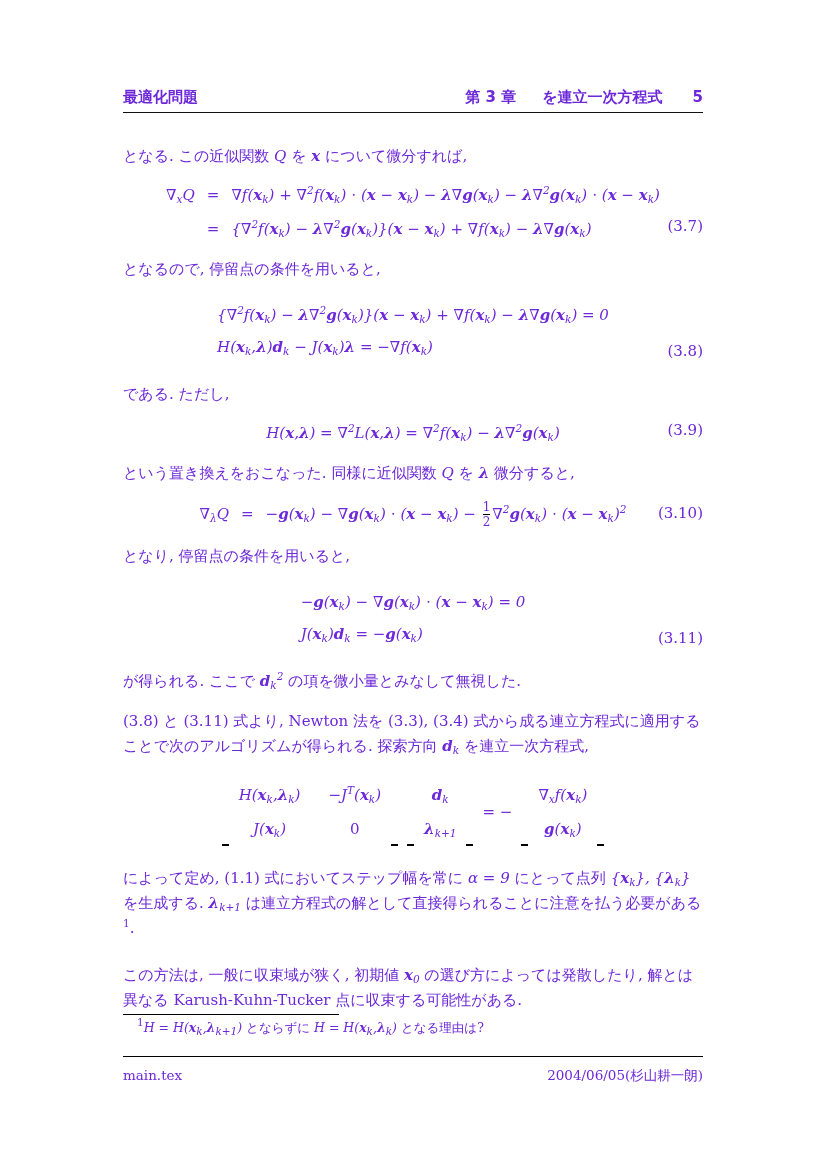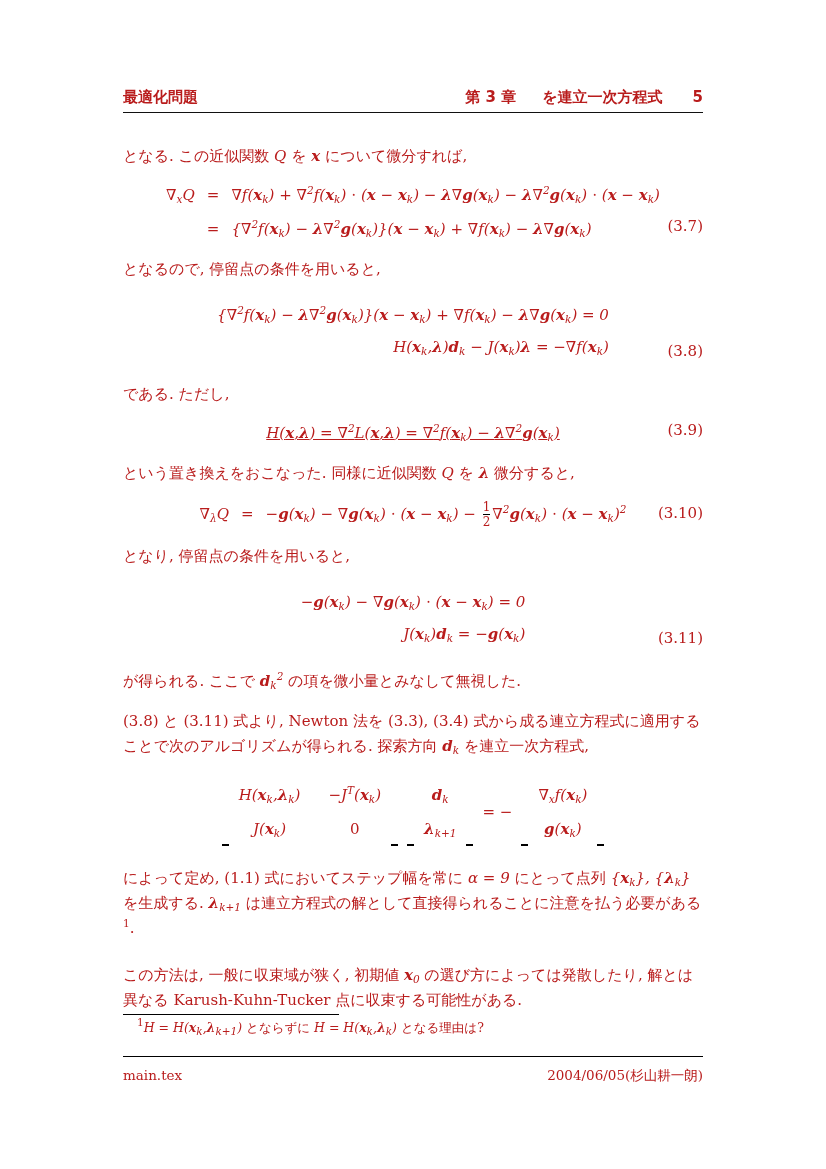--- a/index.html
+++ b/index.html
@@ -1,17 +1,17 @@
 <!DOCTYPE html>
 <html><head>
 <meta charset="utf-8">
 <style>
   html,body{margin:0;padding:0;background:#888;}
   .page{
-    width:826px;height:1169px;position:relative;background:#ffffff;color:#b91c1c;
+    width:826px;height:1169px;position:relative;background:#ffffff;color:#6d28d9;
     font-family:"DejaVu Serif","Liberation Serif",serif;
     font-size:15px;line-height:25px;
     margin:0 auto;overflow:hidden;
   }
   .content{position:absolute;left:123px;top:0;width:580px;}
   
   .hdr{
     margin-top:88px;display:flex;align-items:baseline;
     font-family:"DejaVu Sans","Liberation Sans",sans-serif;
     font-weight:bold;font-size:15px;line-height:18px;
@@ -24,26 +24,26 @@
   .para{margin:15px 0 14px;}
   
   .m{font-family:"DejaVu Serif","Liberation Serif",serif;font-style:italic;}
   .m b{font-weight:700;}
   sub,sup{font-size:10.5px;line-height:0;}
   sub{vertical-align:-0.32em;}
   sup{vertical-align:0.55em;}
   .frac{display:inline-flex;flex-direction:column;vertical-align:middle;text-align:center;font-size:12px;line-height:14px;margin:0 2px;font-style:normal;}
   .frac .den{border-top:1px solid #000;}
   
-  .eqwrap{position:relative;text-align:center;margin:6px 0;text-decoration:underline;}
+  .eqwrap{position:relative;text-align:center;margin:6px 0;}
   .eqgrid{display:inline-grid;grid-template-columns:auto auto auto;row-gap:9px;align-items:baseline;}
   .eqgrid .lhs{text-align:right;}
   .eqgrid .rel{padding:0 12px;}
   .eqgrid .rhs{text-align:left;}
-  .eqstack{display:inline-block;text-align:right;}
+  .eqstack{display:inline-block;text-align:left;}
   .eqstack .eqline{margin:7px 0;}
   .tag{position:absolute;right:0;bottom:3px;font-style:normal;}
   
   .mline{display:flex;justify-content:center;align-items:center;gap:9px;margin:20px 0;}
   .mat{display:inline-flex;align-items:flex-end;}
   .mat .lbr{width:6px;border:1.6px solid #000;border-right:none;margin-right:1px;}
   .mat .rbr{width:6px;border:1.6px solid #000;border-left:none;margin-left:1px;}
   .mat .cells{display:grid;padding:4px 9px;row-gap:9px;column-gap:28px;align-items:center;justify-items:center;}
   .c2{grid-template-columns:auto auto;}
   .c1{grid-template-columns:auto;}

